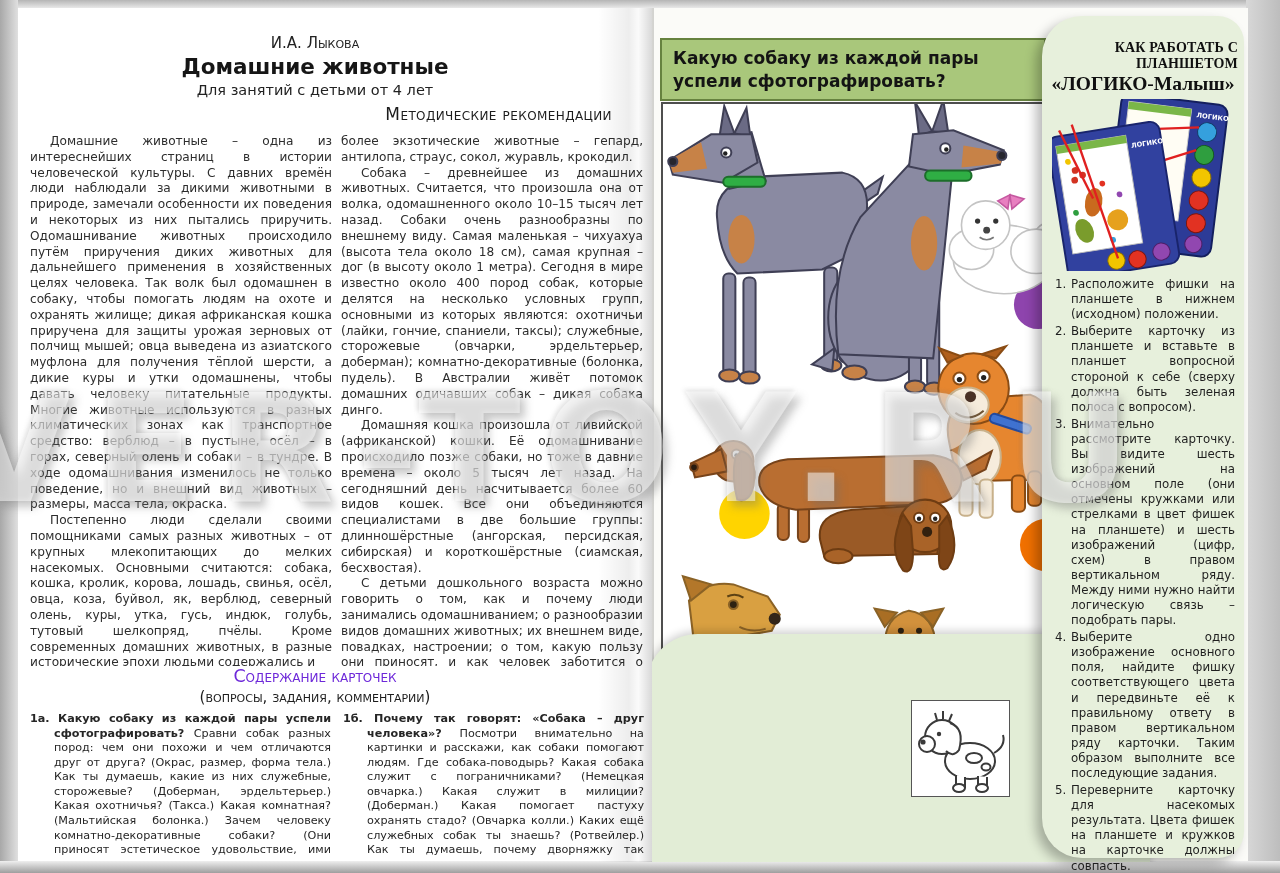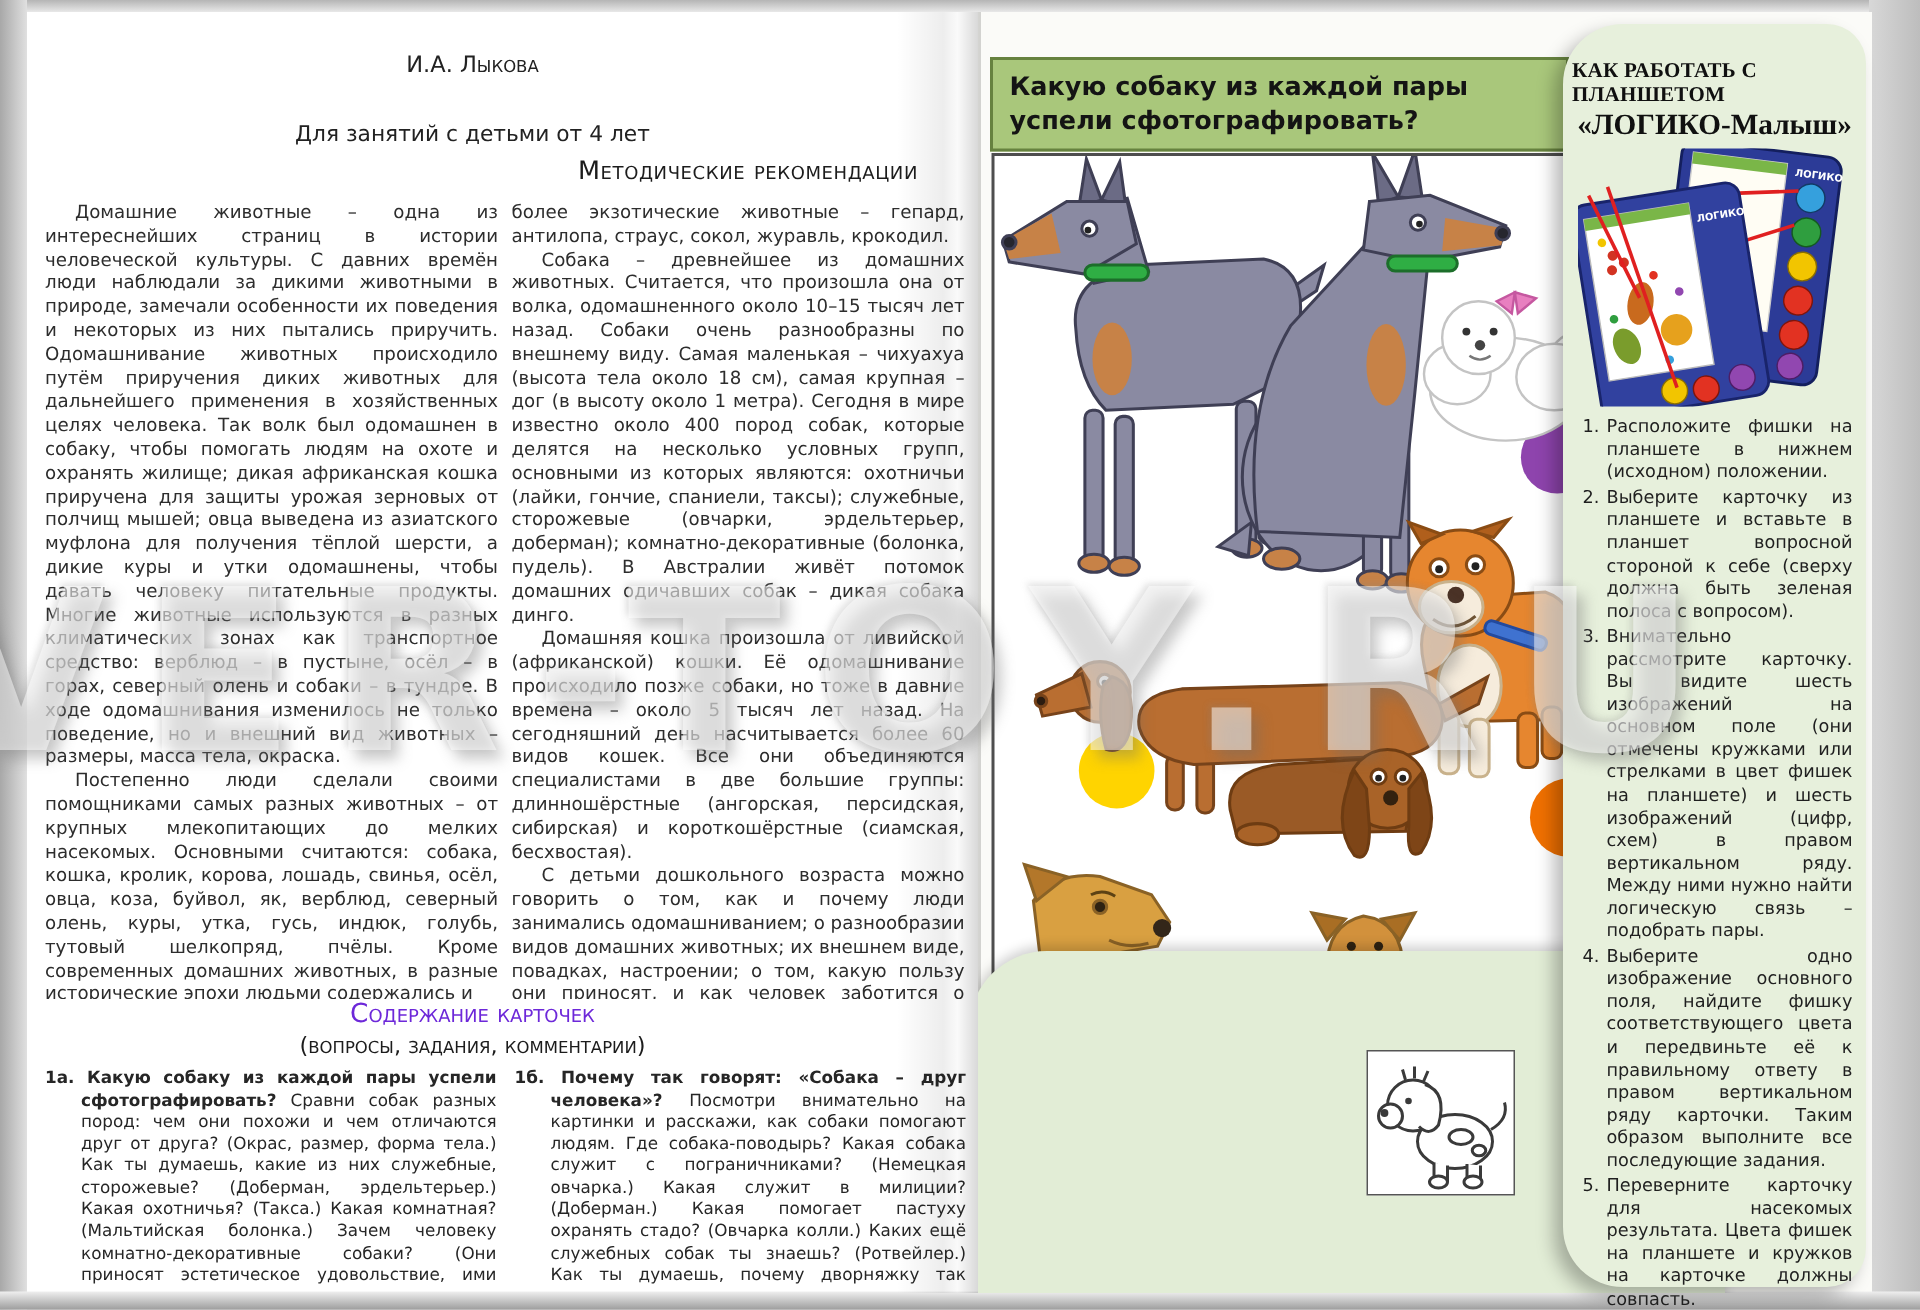--- a/index.html
+++ b/index.html
@@ -39,21 +39,21 @@
   .qbar{position:absolute;left:8px;top:30px;width:360px;padding:7px 11px;background:#a9c77b;border:2px solid #66823f;
         font-size:17px;font-weight:bold;color:#141414;line-height:1.33}
   .illus{position:absolute;left:9px;top:94px;width:392px;height:546px;border:2px solid #4e4e4e;background:#ffffff}
   .illus svg{display:block}
   .bottom-card{position:absolute;left:-6px;top:626px;width:504px;height:240px;background:#e2edd6;
                border-radius:52px 0 0 0;box-shadow:0 -3px 8px rgba(0,0,0,0.18);z-index:10}
   .answer-box{position:absolute;left:265px;top:66px;width:97px;height:95px;background:#fff;border:1.5px solid #555}
 
   .flap{position:absolute;left:1042px;top:16px;width:202px;height:842px;background:#e7f0dc;
         border-radius:40px 26px 26px 40px;box-shadow:-6px 6px 12px rgba(0,0,0,0.28);z-index:20}
-  .flap-title1{margin:24px 6px 0;text-align:left;font-family:"Liberation Serif",serif;font-weight:bold;
+  .flap-title1{margin:24px 6px 0;text-align:right;font-family:"Liberation Serif",serif;font-weight:bold;
                font-size:14px;letter-spacing:.2px;color:#101010}
   .flap-title2{margin:1px 6px 0;text-align:center;font-family:"Liberation Serif",serif;font-weight:bold;
                font-size:19.5px;color:#101010}
   .tablets{display:block;margin:4px auto 0}
   .steps{margin:6px 9px 0 13px;padding:0;list-style:none;font-size:11.8px;line-height:1.28;color:#1f1f1f;text-align:justify}
   .step{display:flex;margin-bottom:2px}
   .step-num{flex:0 0 16px}
   .step-text{flex:1}
 
   .watermark{position:absolute;left:-44px;top:362px;z-index:60;pointer-events:none;white-space:nowrap;
@@ -62,20 +62,21 @@
 </style>
 </head>
 <body>
 
 <div class="edge-top"></div>
 <div class="edge-left"></div>
 <div class="edge-right"></div>
 
 <div class="left-page">
   <div class="author">И.А. Лыкова</div>
+  <div class="ltitle">Домашние животные</div>
   <div class="lsub">Для занятий с детьми от 4 лет</div>
   <div class="method">Методические рекомендации</div>
 
   <div class="cols">
     <div class="col">
       <p class="ind">Домашние животные – одна из интереснейших страниц в истории человеческой культуры. С давних времён люди наблюдали за дикими животными в природе, замечали особенности их поведения и некоторых из них пытались приручить. Одомашнивание животных происходило путём приручения диких животных для дальнейшего применения в хозяйственных целях человека. Так волк был одомашнен в собаку, чтобы помогать людям на охоте и охранять жилище; дикая африканская кошка приручена для защиты урожая зерновых от полчищ мышей; овца выведена из азиатского муфлона для получения тёплой шерсти, а дикие куры и утки одомашнены, чтобы давать человеку питательные продукты. Многие животные используются в разных климатических зонах как транспортное средство: верблюд – в пустыне, осёл – в горах, северный олень и собаки – в тундре. В ходе одомашнивания изменилось не только поведение, но и внешний вид животных – размеры, масса тела, окраска.</p>
       <p class="ind">Постепенно люди сделали своими помощниками самых разных животных – от крупных млекопитающих до мелких насекомых. Основными считаются: собака, кошка, кролик, корова, лошадь, свинья, осёл, овца, коза, буйвол, як, верблюд, северный олень, куры, утка, гусь, индюк, голубь, тутовый шелкопряд, пчёлы. Кроме современных домашних животных, в разные исторические эпохи людьми содержались и</p>
     </div>
     <div class="col">
       <p>более экзотические животные – гепард, антилопа, страус, сокол, журавль, крокодил.</p>

